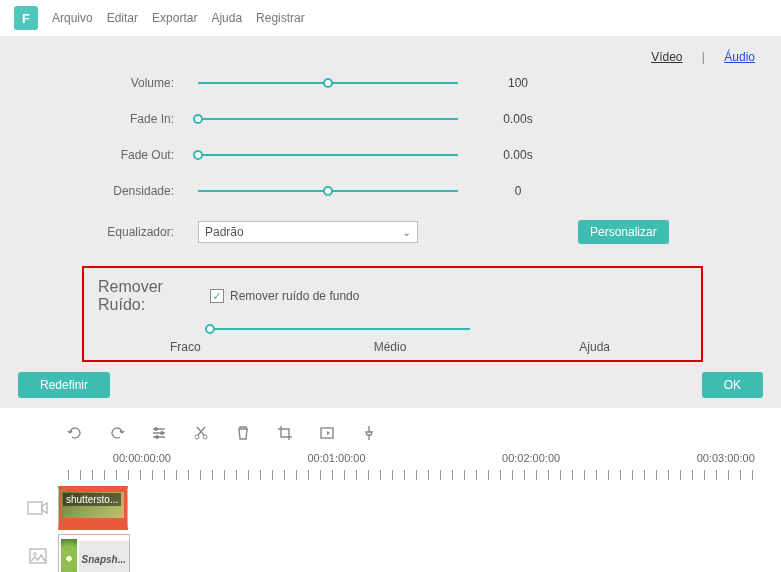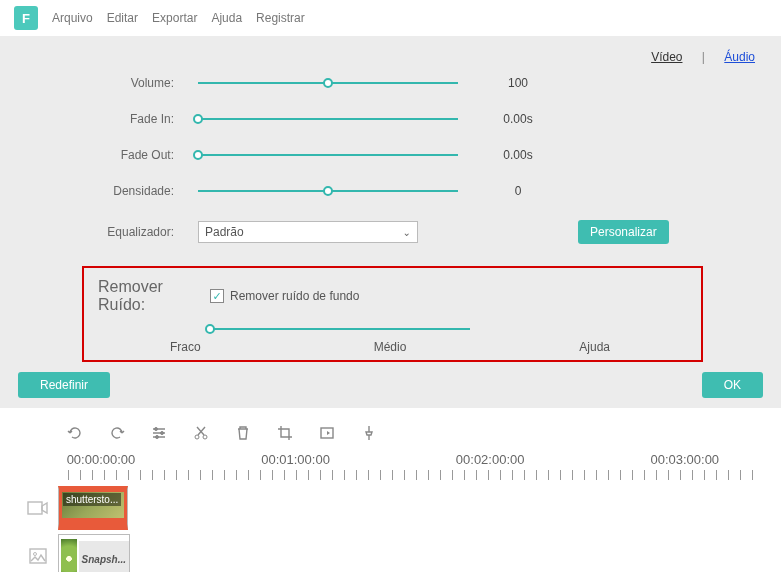--- a/index.html
+++ b/index.html
@@ -40,21 +40,21 @@
   .noise-labels { display: flex; justify-content: space-between; width: 360px; margin-top: 4px; font-size: 12px; color: #555; }
   
   .bottom-btns { display: flex; justify-content: space-between; margin-top: 6px; }
   
   .timeline-area { background: #fff; padding: 10px 18px; }
   .toolbar { display: flex; gap: 24px; align-items: center; padding: 6px 48px; color: #888; }
   .tool-icon { width: 18px; height: 18px; cursor: pointer; display: inline-flex; align-items: center; justify-content: center; }
   .tool-icon svg { stroke: #888; fill: none; }
   
   .ruler { position: relative; height: 28px; margin-left: 50px; margin-top: 4px; }
-  .ruler-label { position: absolute; top: 0; font-size: 13px; color: #666; transform: translateX(-2%); }
+  .ruler-label { position: absolute; top: 0; font-size: 11px; color: #666; transform: translateX(-2%); margin-left: 46px; }
   .ruler-ticks { position: absolute; bottom: 0; left: 0; right: 0; height: 10px; background: repeating-linear-gradient(to right, #999 0, #999 1px, transparent 1px, transparent 12px); }
   
   .track { display: flex; align-items: center; margin-top: 6px; }
   .track-icon { width: 40px; height: 40px; display: flex; align-items: center; justify-content: center; color: #bbb; }
   .clip { height: 44px; border: 1px solid #bbb; display: flex; align-items: center; }
   .clip-v { background: #e85a3a; width: 70px; position: relative; border-top: 3px solid #e85a3a; border-bottom: 6px solid #e85a3a;}
   .clip-v-thumb { position:absolute; top:3px; left:3px; right:3px; bottom:6px; background: linear-gradient(135deg,#6a7a3a,#9aa85a,#c0c070); }
   .clip-v-label { position: absolute; top: 4px; left: 4px; background: rgba(0,0,0,0.45); color: #fff; font-size: 10px; padding: 1px 3px; }
   .clip-a { background: #fff; width: 72px; display: flex; align-items: flex-end; }
   .clip-a-thumb { width: 36px; height: 36px; margin: 2px; background: radial-gradient(circle at 50% 55%, #ffffe0 12%, #8fbf4f 14%, #8fbf4f 60%, #4a7a2a 100%); }

